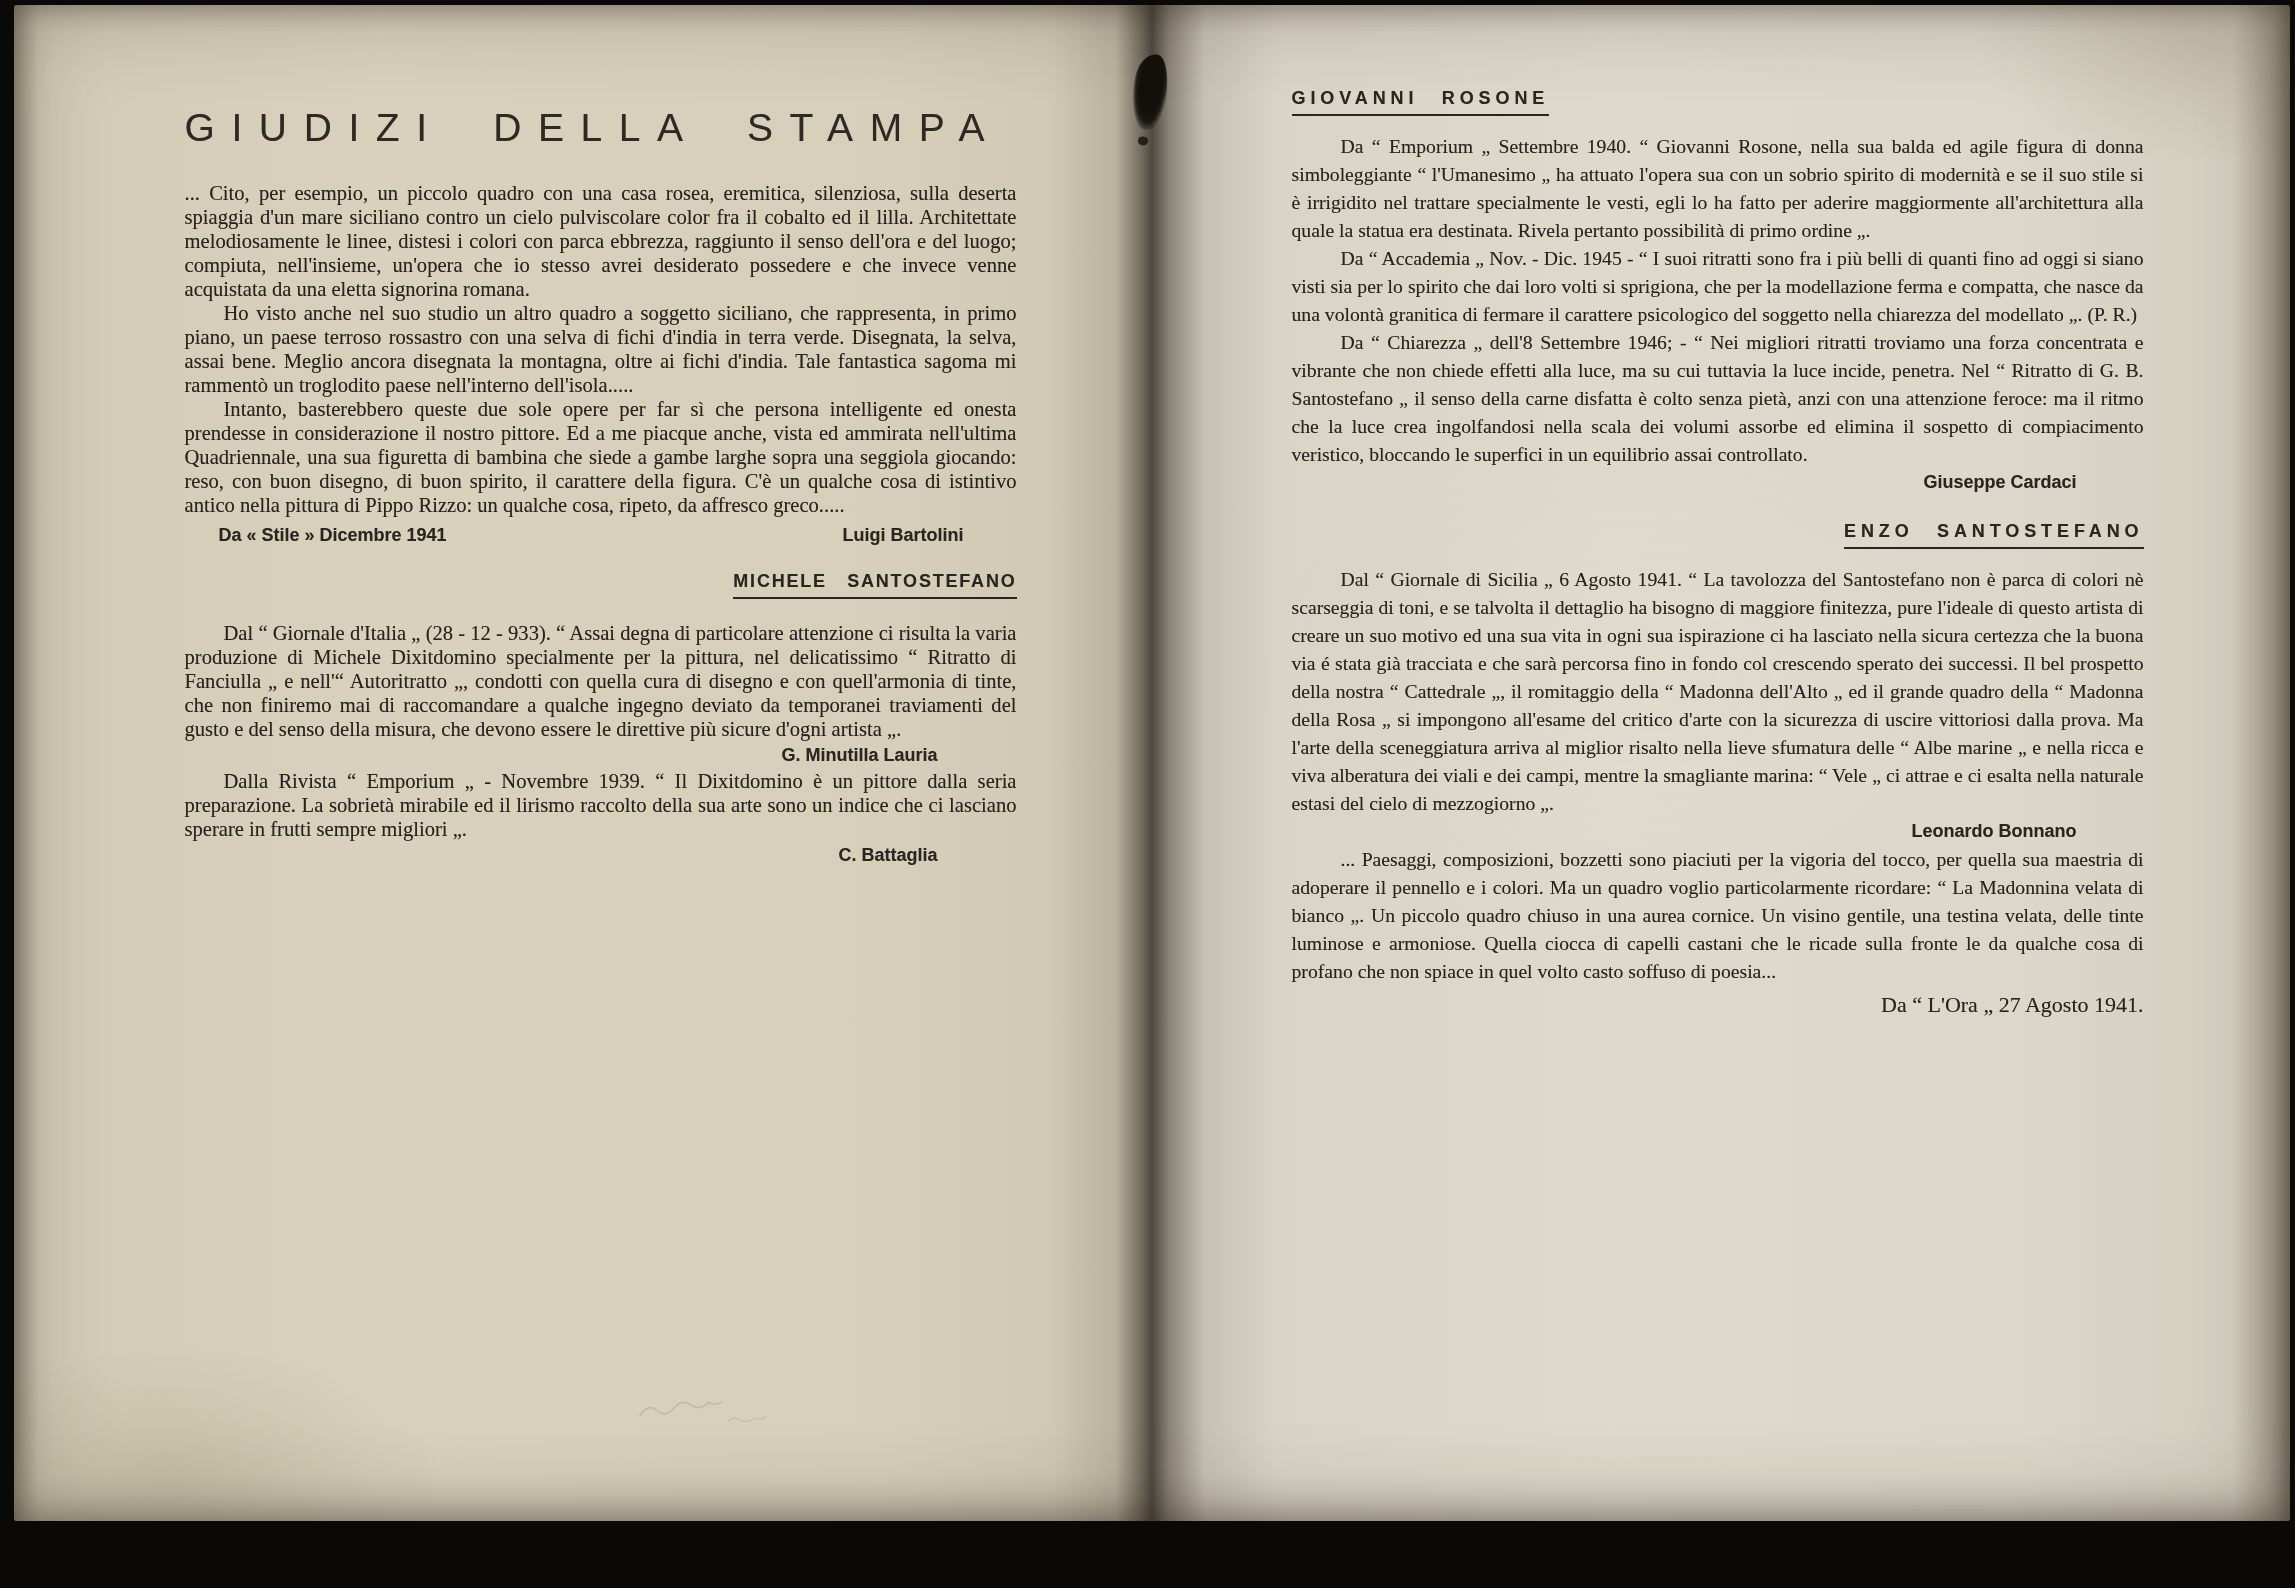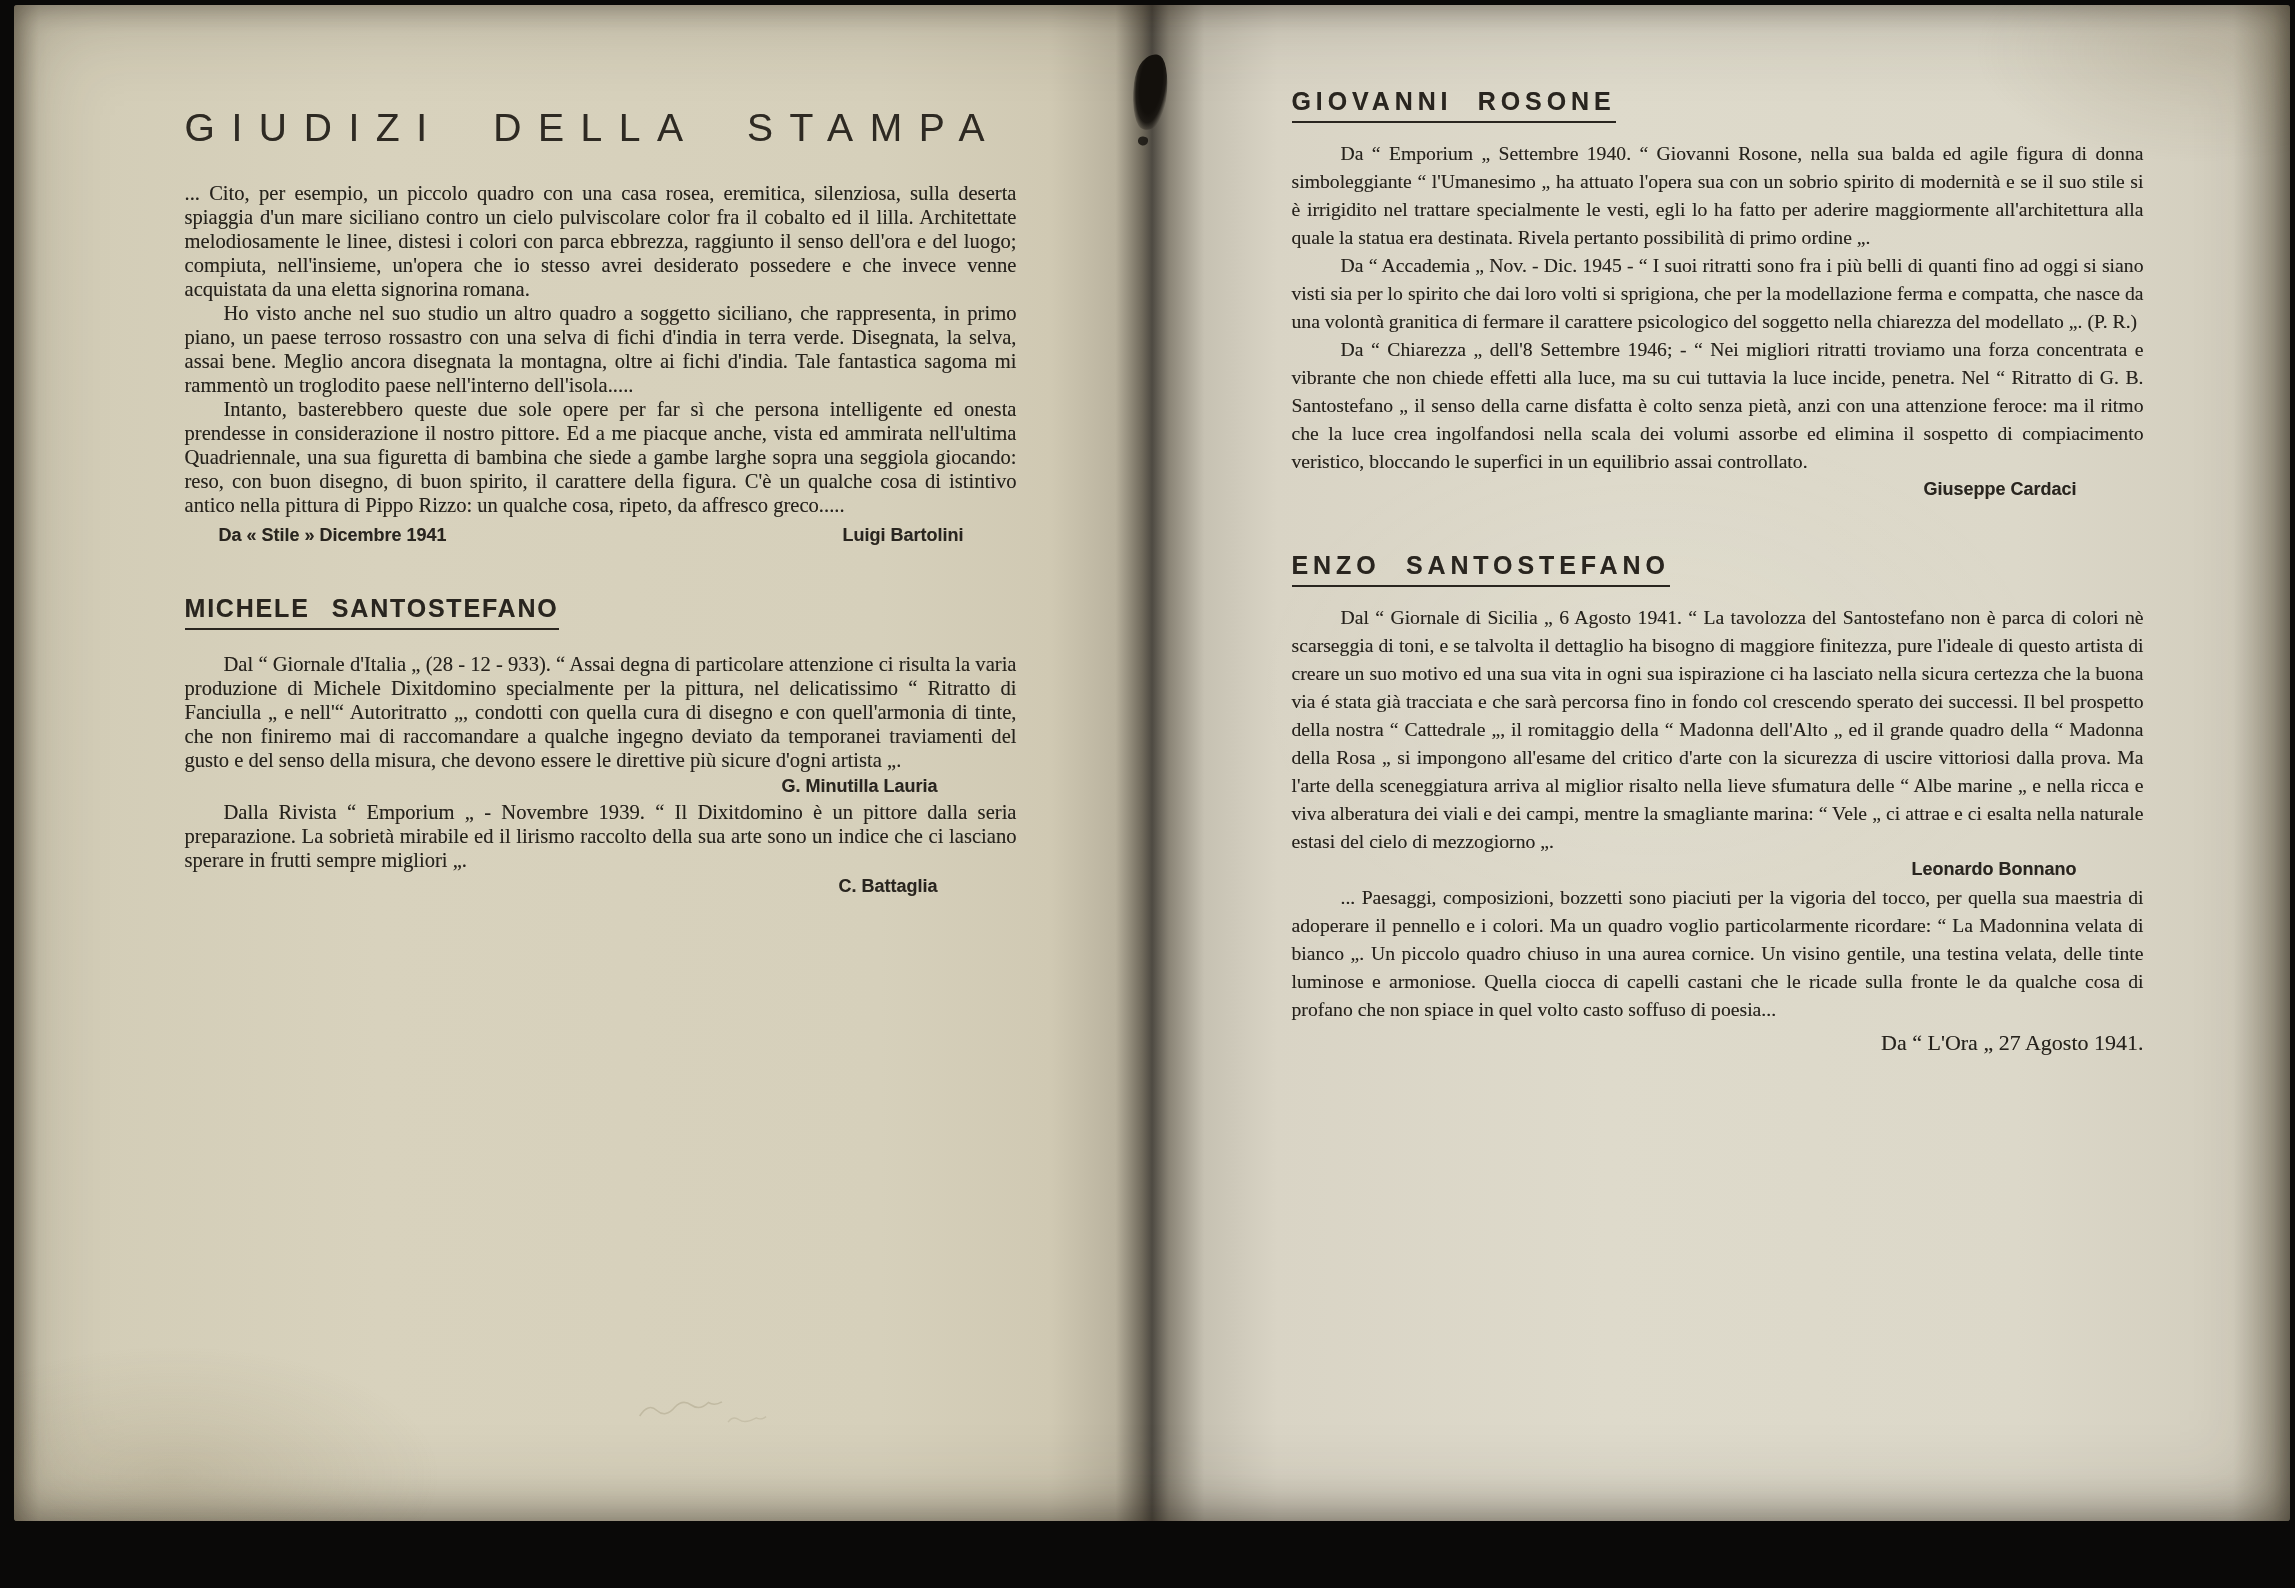--- a/index.html
+++ b/index.html
@@ -80,37 +80,37 @@
     letter-spacing: 16.6px;
     word-spacing: 22px;
     line-height: 1;
     color: #2e2a23;
     margin: 0 0 34px 0;
     white-space: nowrap;
   }
 
   .sec-heading {
     font-family: "Liberation Sans", sans-serif;
-    font-size: 25px;
+    font-size: 18px;
     font-weight: 700;
     line-height: 1;
     color: #29251f;
     display: inline-block;
     border-bottom: 2.5px solid #29251f;
     padding-bottom: 6.8px;
     margin: 0;
     word-spacing: 13.5px;
     white-space: nowrap;
   }
   .ls-wide  { letter-spacing: 9.9px; }
   .ls-med   { letter-spacing: 4.9px;  }
   .ls-tight { letter-spacing: 1.8px;  }
 
   .heading-row { margin: 0 0 22px 0; }
-  .heading-row.gap-above { margin-top: 50px; }
+  .heading-row.gap-above { margin-top: 26px; text-align: right; }
   .col-right .heading-row { margin-bottom: 16px; }
 
   .col-left  p.para {
     margin: 0;
     text-align: justify;
     font-size: 20.6px;
     line-height: 24px;
   }
   .col-right p.para {
     margin: 0;

